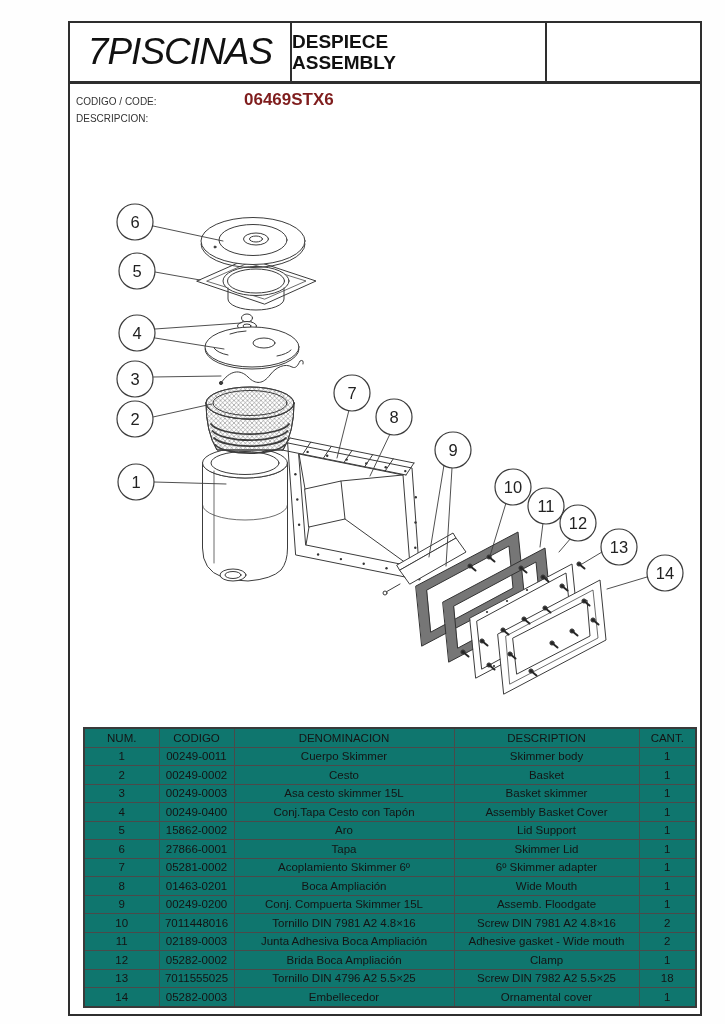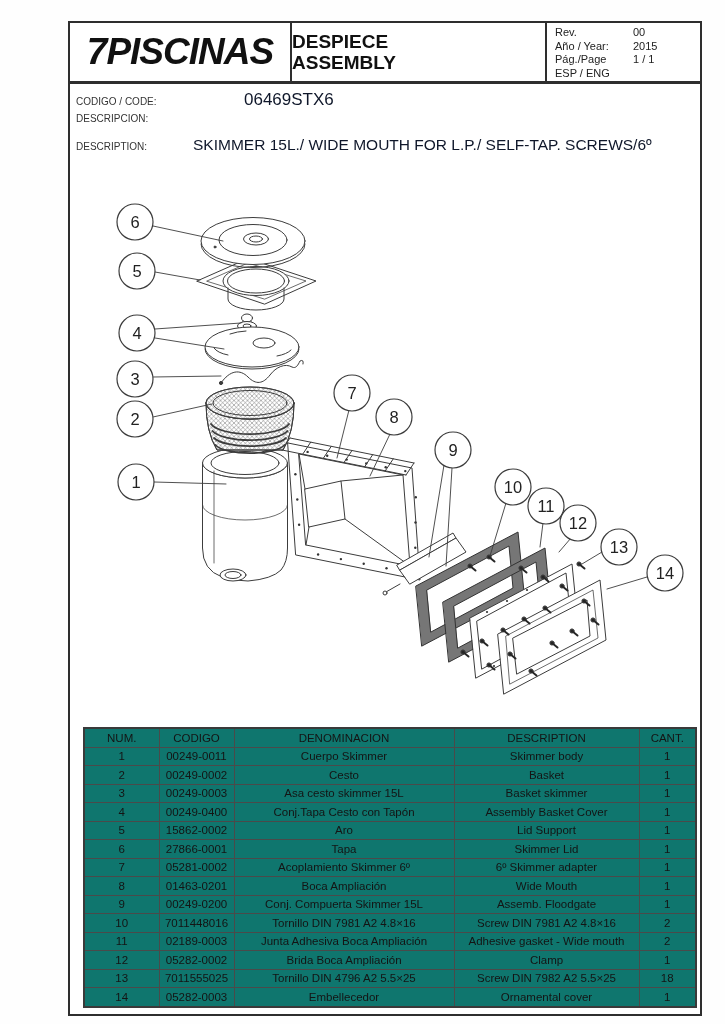--- a/index.html
+++ b/index.html
@@ -2,36 +2,36 @@
 <html><head>
 <meta charset="utf-8">
 <style>
   html,body{margin:0;padding:0;background:#fff;}
   .page{position:relative;width:725px;height:1024px;background:#fefefe;overflow:hidden;
         font-family:"Liberation Sans",sans-serif;color:#1a1a1a;}
   
   .header-box{position:absolute;left:68px;top:21px;width:630px;height:58px;
               border:2px solid #2e2e2e;display:flex;background:#fff;}
   .logo-cell{width:220px;border-right:2px solid #2e2e2e;display:flex;align-items:center;justify-content:center;}
-  .logo{font-size:37px;font-weight:700;font-style:italic;letter-spacing:-1px;color:#111;}
+  .logo{font-size:37px;font-weight:400;font-style:italic;letter-spacing:-1px;color:#111;}
   .title-cell{width:253px;border-right:2px solid #2e2e2e;display:flex;flex-direction:column;
               align-items:flex-start;justify-content:center;}
   .title-line{font-size:19px;font-weight:700;line-height:1.12;color:#111;}
   .rev-cell{flex:1;padding:3px 0 0 8px;font-size:11px;line-height:13.5px;color:#222;}
   .rev-row{display:flex;}
   .rev-label{width:78px;}
   
   .main-box{position:absolute;left:68px;top:82px;width:630px;height:930px;
             border:2px solid #2e2e2e;background:#fff;}
   .code-section{position:absolute;left:76px;top:90px;width:616px;}
   .code-row{display:flex;align-items:baseline;height:23px;}
   .code-label{font-size:10px;color:#333;flex:0 0 auto;}
   .code-row.r1 .code-label{width:168px;}
   .code-row.r2 .code-label,.code-row.r3 .code-label{width:117px;}
-  .code-value{font-size:15.5px;font-weight:400;color:#0f172a;white-space:nowrap;}
+  .code-value{font-size:15.5px;font-weight:700;color:#7f1d1d;white-space:nowrap;}
   .code-row.r1 .code-value{font-size:17px;}
   
   .diagram-svg{position:absolute;left:68px;top:160px;width:632px;height:560px;}
   
   .parts-table{position:absolute;left:83px;top:727px;border-collapse:collapse;
                table-layout:fixed;width:612px;background:#0f766e;
                font-size:11.5px;color:#141414;border:2px solid #3a3a3a;}
   .parts-table th,.parts-table td{border:1px solid #4a4a4a;text-align:center;
                font-weight:400;padding:0 2px;height:17.5px;line-height:12px;
                overflow:hidden;white-space:nowrap;}
@@ -42,52 +42,31 @@
 <div class="page">
 
   <div class="header-box">
     <div class="logo-cell">
       <span class="logo">7PISCINAS</span>
     </div>
     <div class="title-cell">
       <span class="title-line">DESPIECE</span>
       <span class="title-line">ASSEMBLY</span>
     </div>
-    <div class="rev-cell">
-      <div class="rev-row">
-        <span class="rev-label">Rev.</span>
-        <span class="rev-value">00</span>
-      </div>
-      <div class="rev-row">
-        <span class="rev-label">Año / Year:</span>
-        <span class="rev-value">2015</span>
-      </div>
-      <div class="rev-row">
-        <span class="rev-label">Pág./Page</span>
-        <span class="rev-value">1 / 1</span>
-      </div>
-      <div class="rev-row">
-        <span class="rev-label">ESP / ENG</span>
-      </div>
-    </div>
   </div>
 
   <div class="main-box"></div>
 
   <div class="code-section">
     <div class="code-row r1">
       <span class="code-label">CODIGO / CODE:</span>
       <span class="code-value">06469STX6</span>
     </div>
     <div class="code-row r2">
       <span class="code-label">DESCRIPCION:</span>
-    </div>
-    <div class="code-row r3">
-      <span class="code-label">DESCRIPTION:</span>
-      <span class="code-value">SKIMMER 15L./ WIDE MOUTH FOR L.P./ SELF-TAP. SCREWS/6º</span>
     </div>
   </div>
 
   <svg class="diagram-svg" viewBox="68 160 632 560" xmlns="http://www.w3.org/2000/svg">
     <defs>
       <pattern id="mesh" width="4.5" height="4.5" patternUnits="userSpaceOnUse">
         <path d="M0 0 L4.5 4.5 M4.5 0 L0 4.5" stroke="#6e6e6e" stroke-width="0.5" fill="none"></path>
       </pattern>
       <g id="scr">
         <circle cx="0" cy="0" r="2.1" fill="#262626"></circle>

